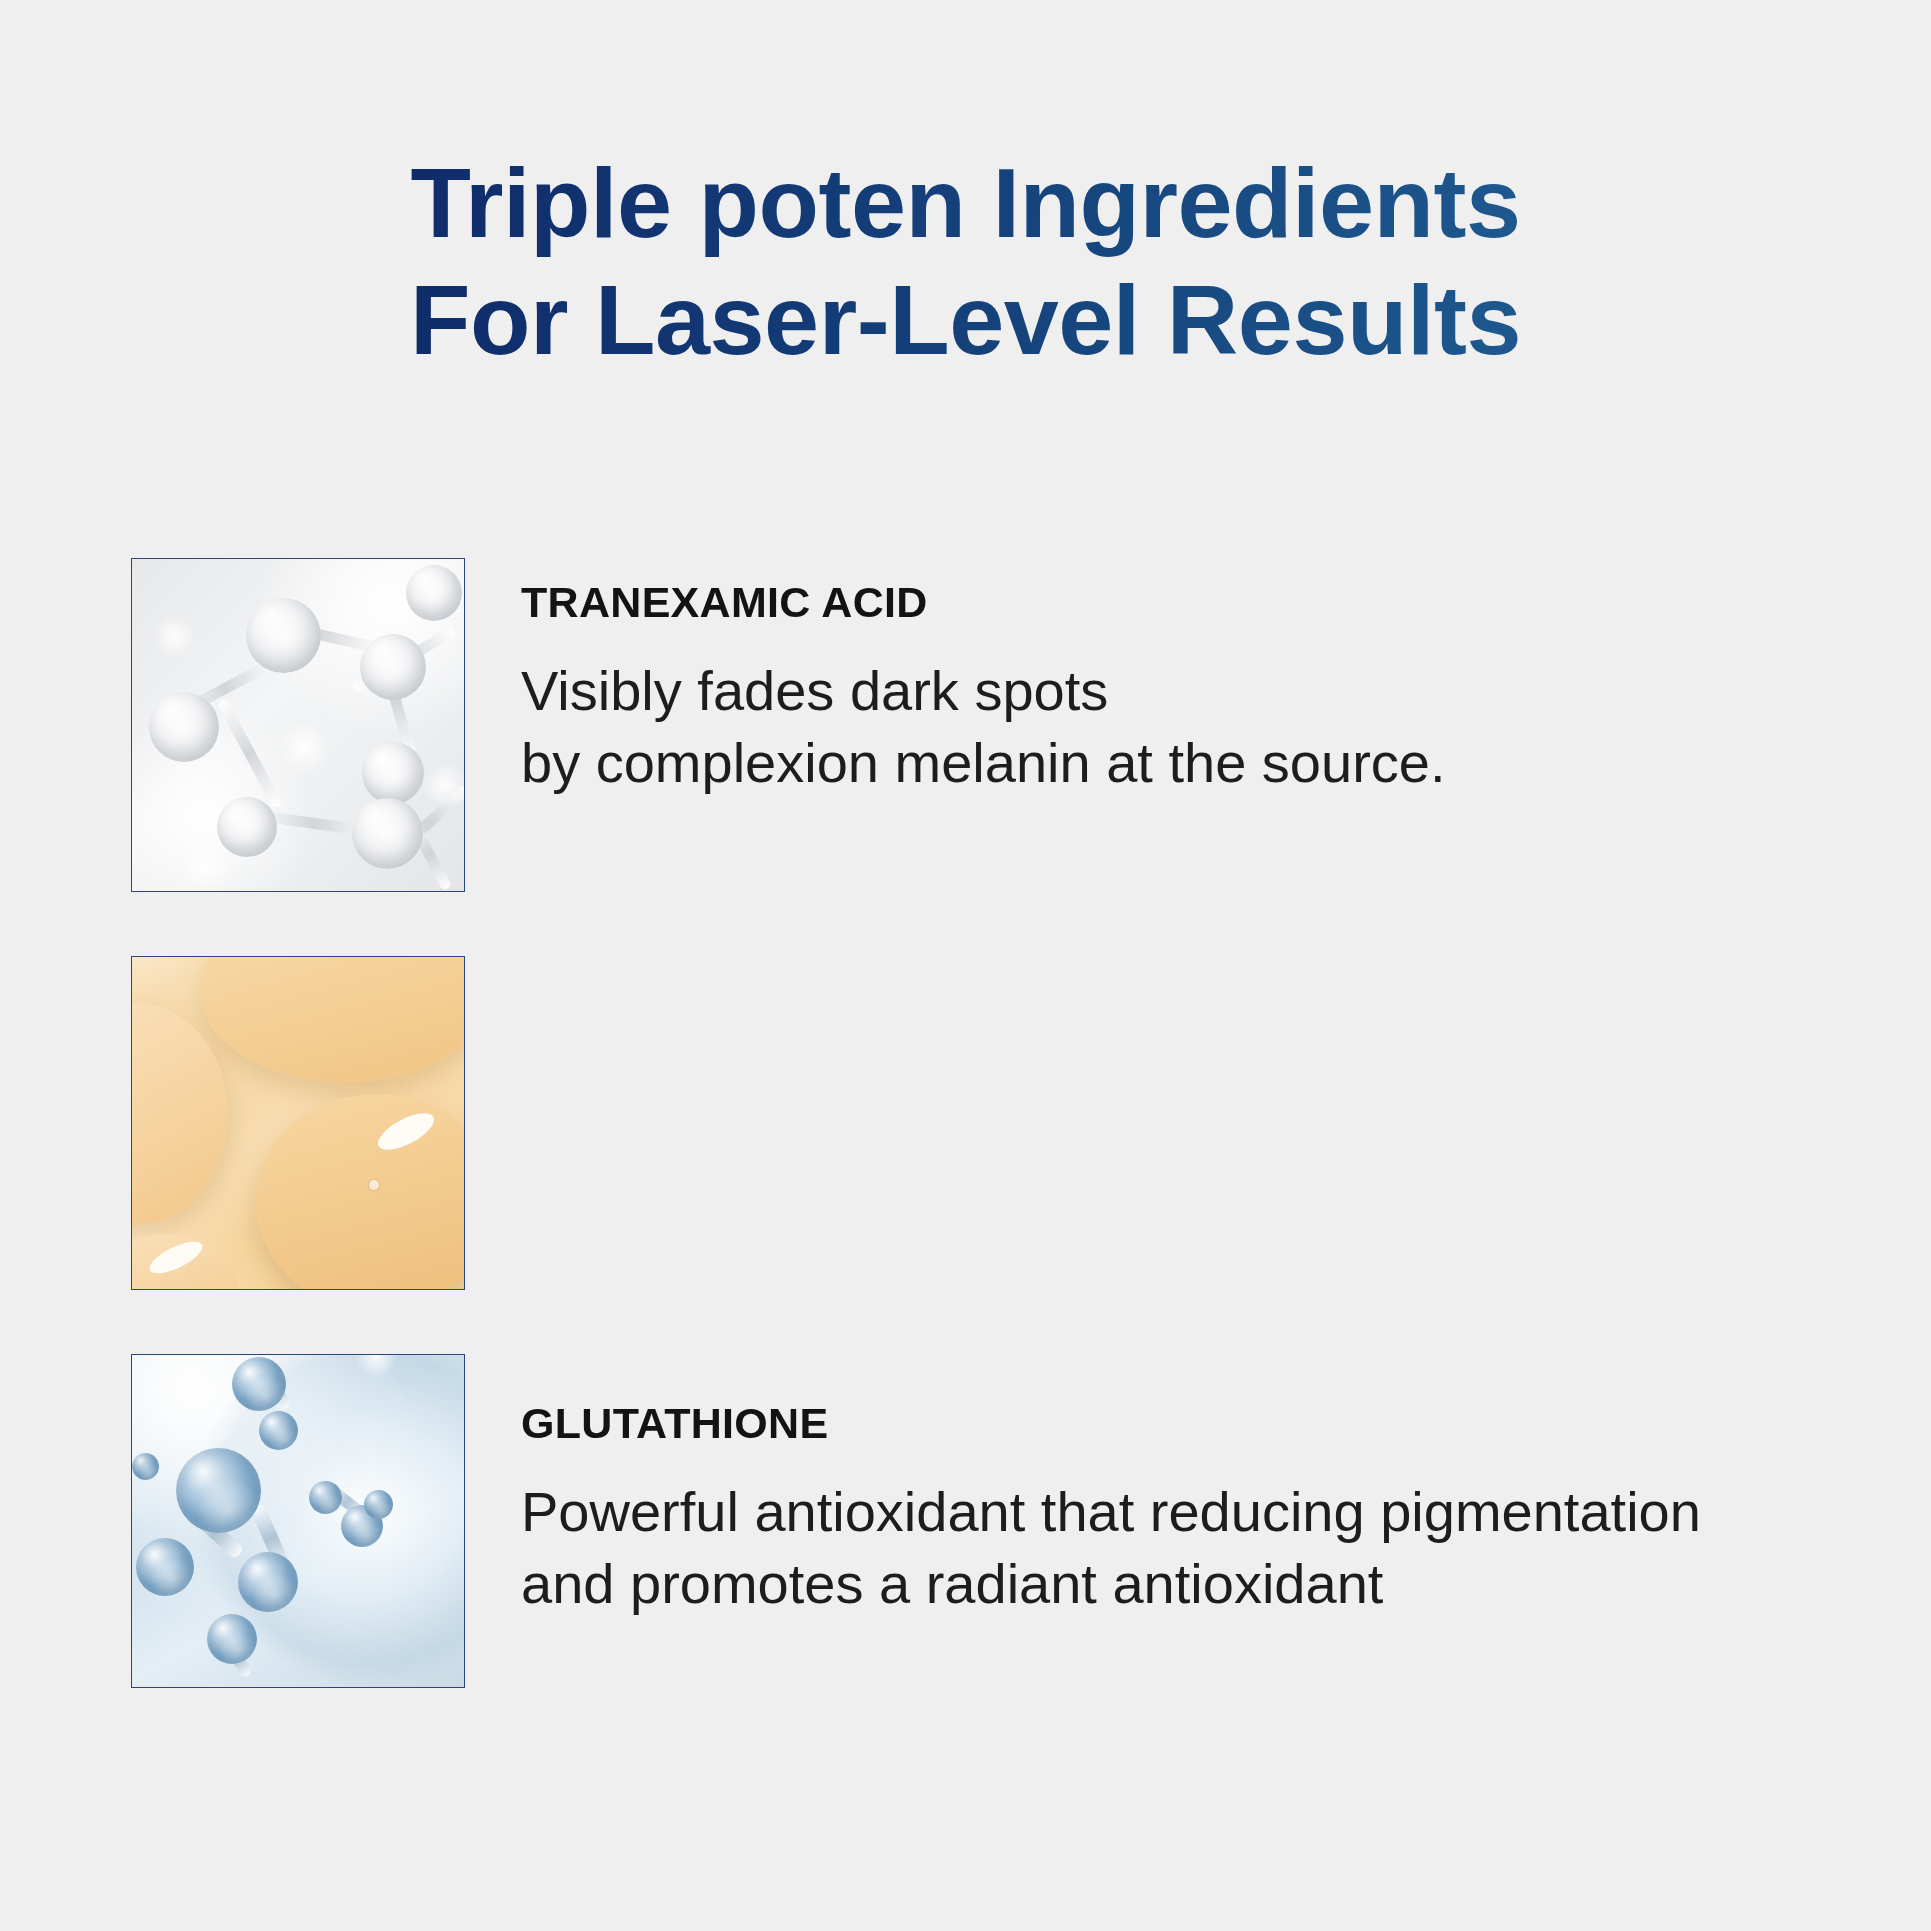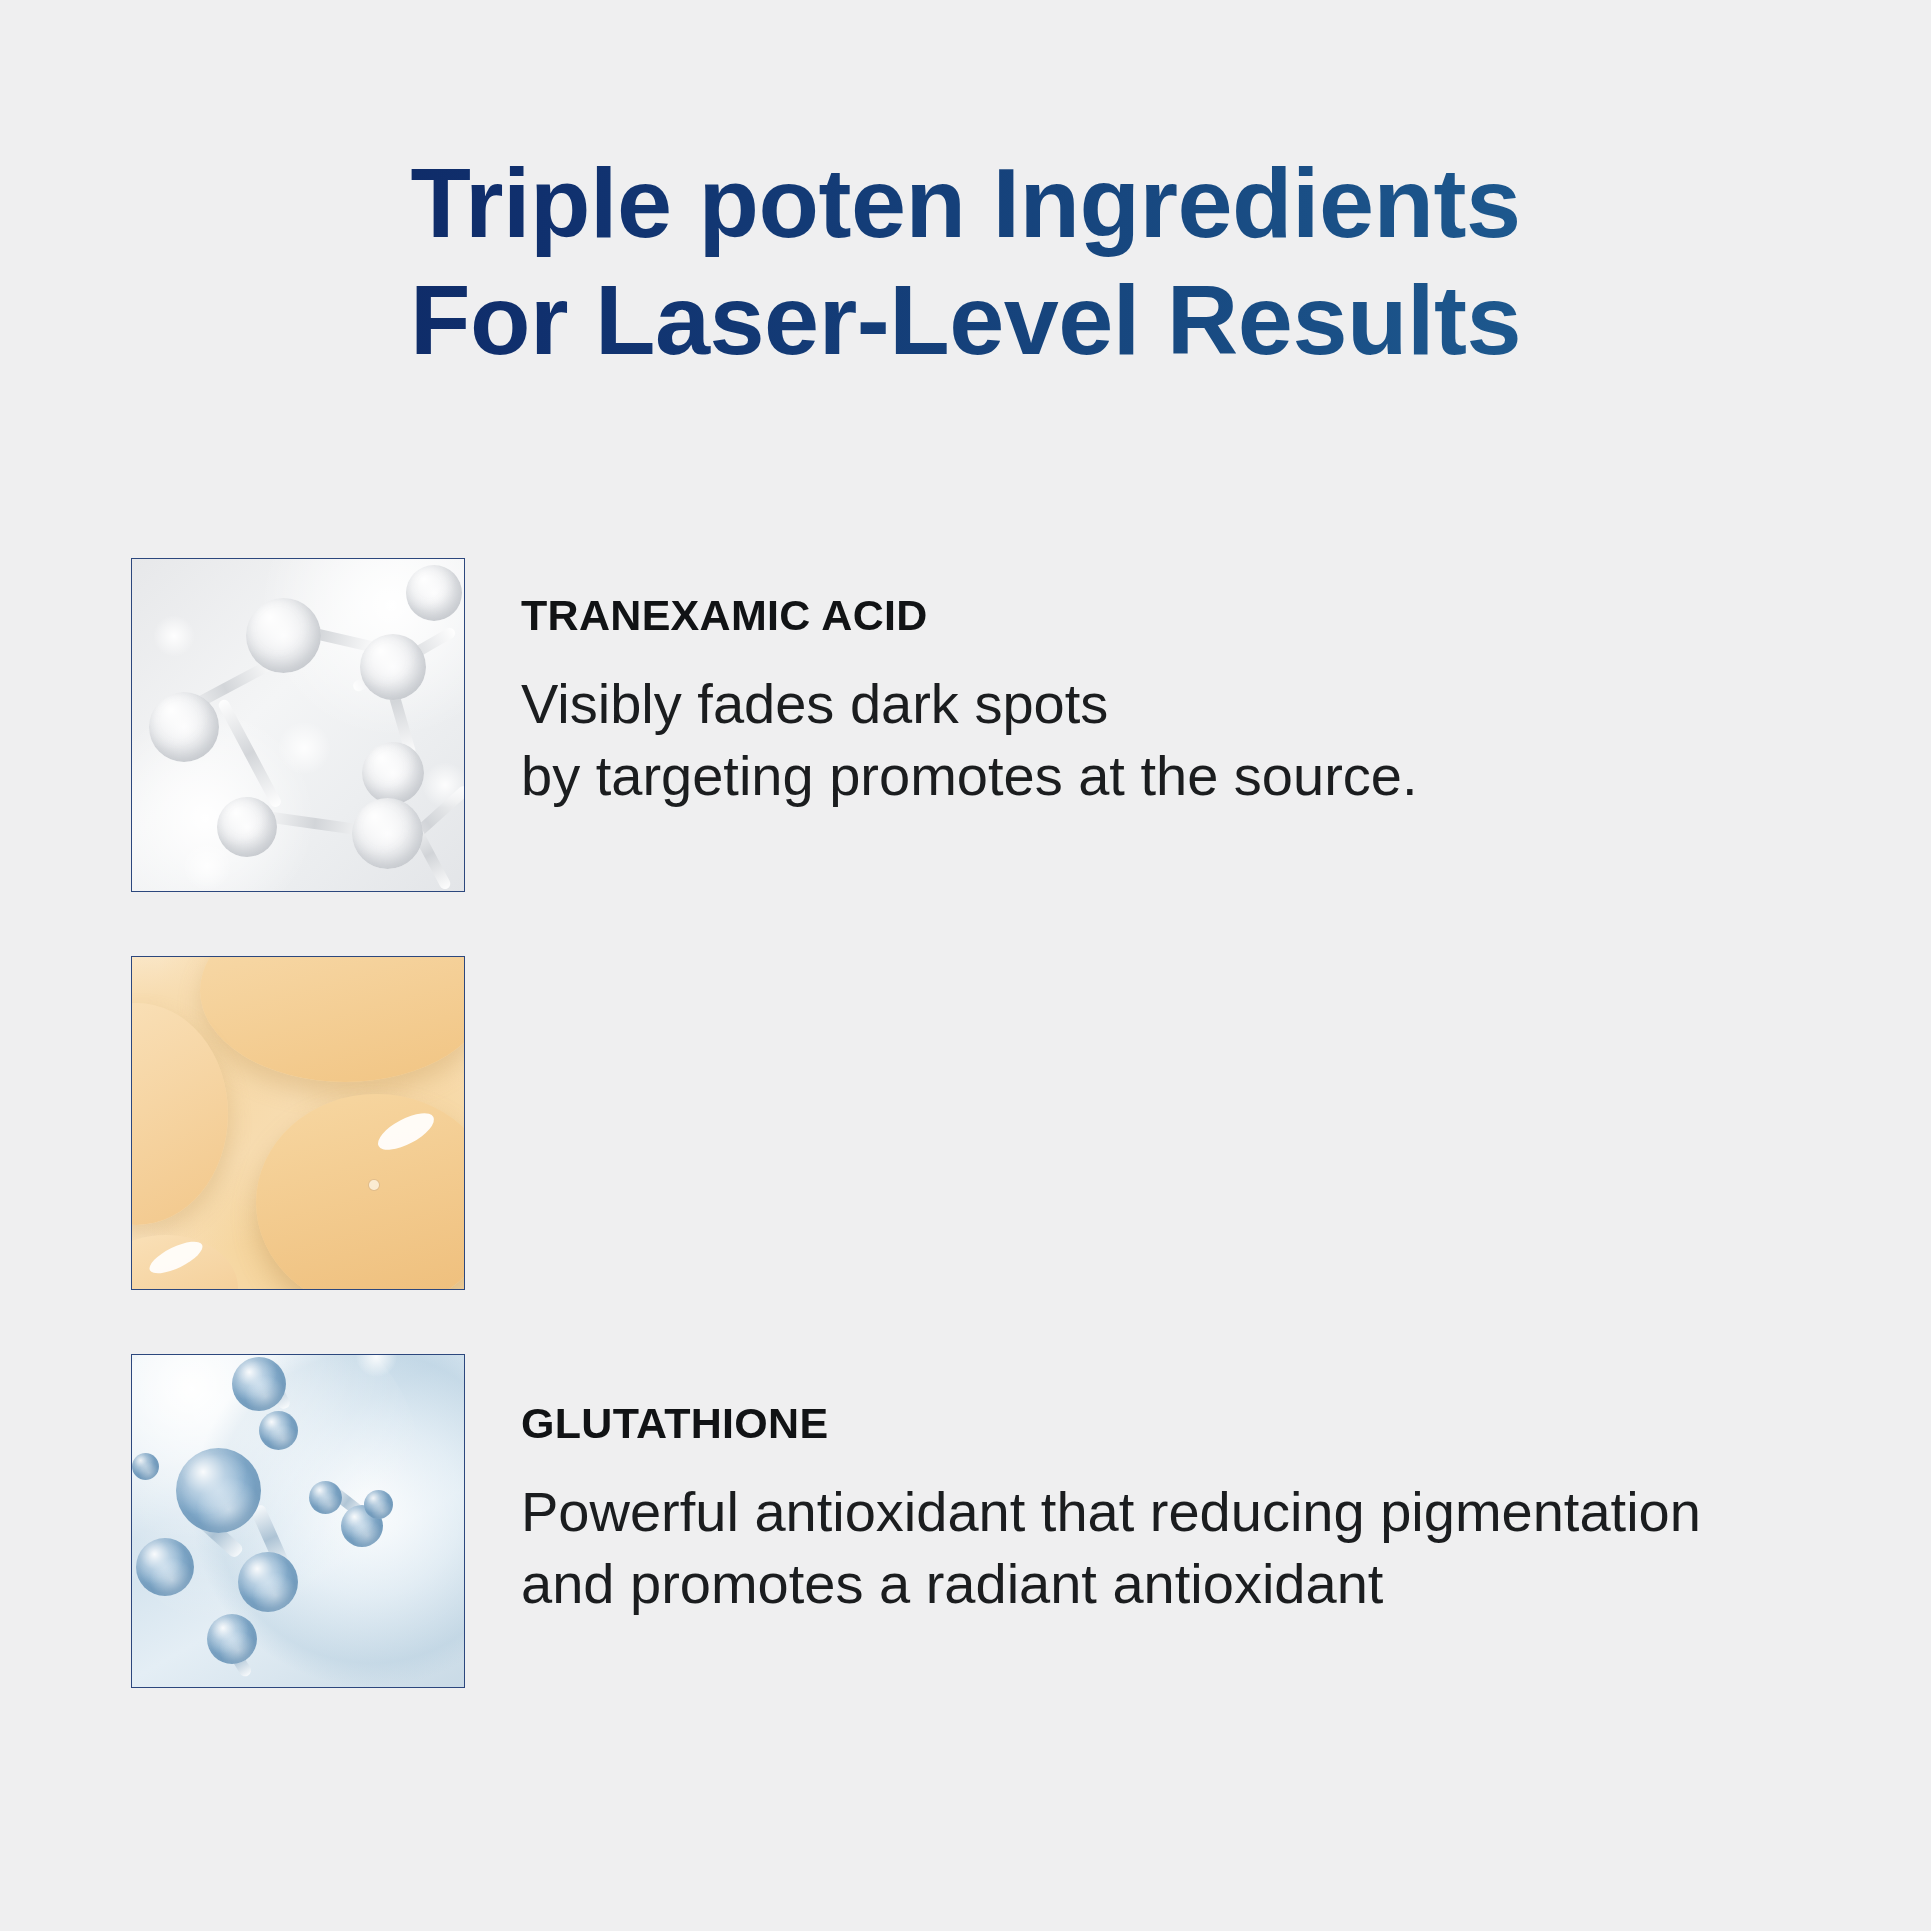--- a/index.html
+++ b/index.html
@@ -122,21 +122,21 @@
   }
   .ing-desc{
     margin-top:29px;
     font-size:56px;
     font-weight:400;
     color:#1b1d1f;
     line-height:1.28;
   }
   .ing-desc span{ display:block; white-space:nowrap; }
 
-  .r1 .copy{ top:34px; }
+  .r1 .copy{ top:21px; }
   .r2 .copy{ top:50px; }
   .r3 .copy{ top:46px; }
 </style>
 </head>
 <body>
 
 <div class="page">
 
   <div class="headline">
     <span class="headline-line">Triple poten Ingredients</span>
@@ -169,21 +169,21 @@
           <div class="blob" style="left:21px;  top:56px;  width:42px; height:42px; background:radial-gradient(circle,rgba(255,255,255,.95),rgba(255,255,255,0) 70%);"></div>
           <div class="blob" style="left:145px; top:162px; width:54px; height:54px; background:radial-gradient(circle,rgba(255,255,255,.9),rgba(255,255,255,0) 70%);"></div>
           <div class="blob" style="left:290px; top:203px; width:46px; height:46px; background:radial-gradient(circle,rgba(255,255,255,.9),rgba(255,255,255,0) 70%);"></div>
           <div class="blob" style="left:50px;  top:282px; width:50px; height:50px; background:radial-gradient(circle,rgba(255,255,255,.85),rgba(255,255,255,0) 70%);"></div>
         </div>
       </div>
       <div class="copy">
         <div class="ing-name">TRANEXAMIC ACID</div>
         <div class="ing-desc">
           <span>Visibly fades dark spots</span>
-          <span>by targeting promotes at the source.</span>
+          <span>by complexion melanin at the source.</span>
         </div>
       </div>
     </div>
 
     <div class="row r2">
       <div class="thumb">
         <div class="thumb-inner">
           <div class="art-serum"></div>
           <div class="blob" style="left:68px; top:-58px; width:290px; height:183px; border-radius:50%/50%;
                background:linear-gradient(165deg,#f8dcae,#f1c482); box-shadow:0 13.5px 21px rgba(200,160,100,.35);"></div>

